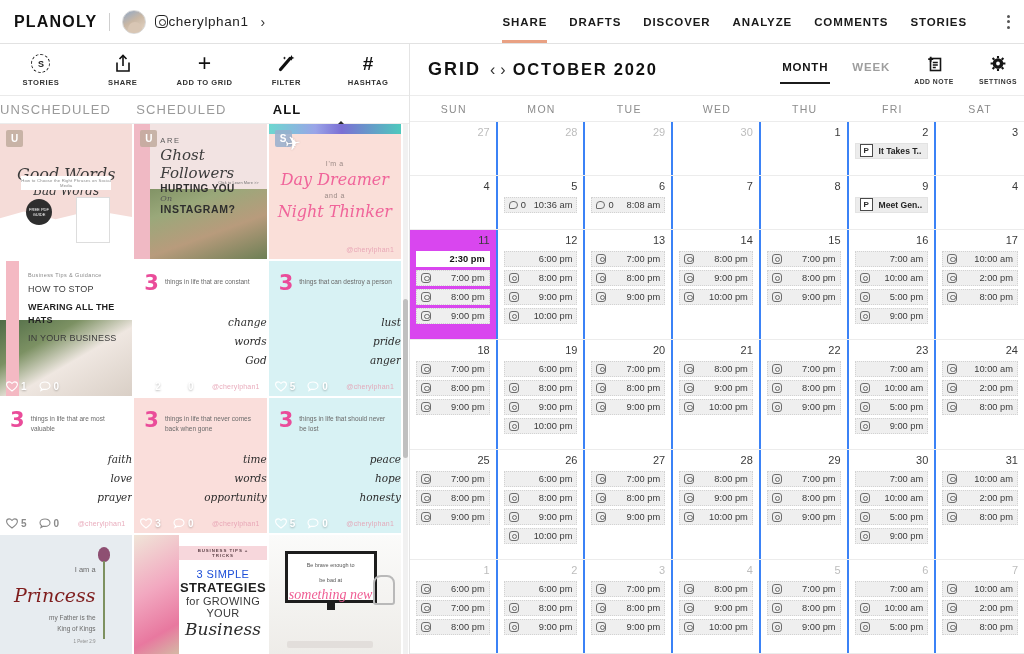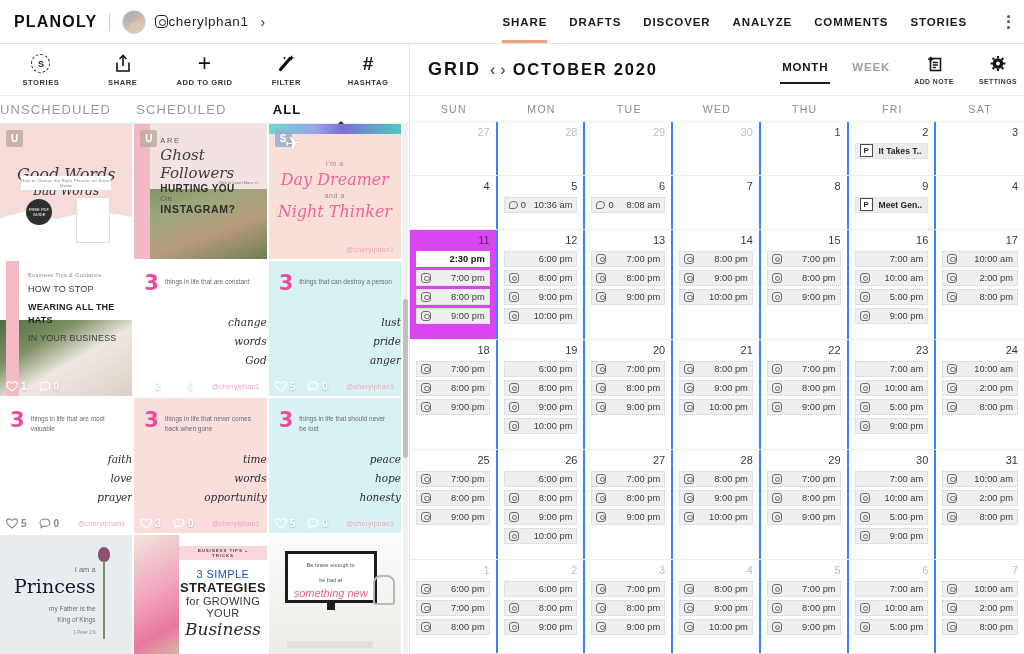--- a/index.html
+++ b/index.html
@@ -209,21 +209,21 @@
   .three-wrap { position:absolute; left:10px; right:8px; top:14px; display:flex; gap:6px; align-items:flex-start; }
   .three-num { font-size:21px; font-weight:bold; color:#ea4c9a; line-height:.85; font-family:"DejaVu Sans",sans-serif; }
   .three-cap { font-size:6.5px; color:#6a6a6a; line-height:1.55; padding-top:2px; }
   .three-list { position:absolute; left:0; right:0; top:52px; text-align:right;
                 font-family:"DejaVu Serif",serif; font-style:italic; font-size:10.5px;
                 color:#2c2c2c; line-height:1.8; }
 
   .t10 { background: #e7ecf0; }
   .t10 .txt { position:absolute; left:14px; top:30px; text-align:right; }
   .t10 .p1 { font-size:7.5px; color:#6b6b6b; }
-  .t10 .p2 { font-size:19px; color:#0f172a; font-family:"DejaVu Serif",serif; margin:1px 0 6px; }
+  .t10 .p2 { font-size:19px; color:#7f1d1d; font-family:"DejaVu Serif",serif; font-style:italic; margin:10px 0 6px; }
   .t10 .p3 { font-size:6.5px; color:#6b6b6b; line-height:1.7; }
   .t10 .p4 { font-size:4.5px; color:#8d8d8d; margin-top:5px; }
   .t10 .rose { position:absolute; right:22px; top:12px; width:12px; height:15px; border-radius:50% 50% 45% 45%;
                background:#8e4f72; }
   .t10 .stem { position:absolute; right:27px; top:26px; width:2px; height:78px; background:#7e9160; }
 
   .t11 { background: #ffffff; }
   .t11 .flowers { position:absolute; left:0; top:0; bottom:0; width:36%;
                   background: linear-gradient(150deg,#f0e5d8 0%,#f2a8c0 40%,#e8789f 70%,#c9dfa8 100%); }
   .t11 .card { position:absolute; left:34%; right:0; top:0; bottom:0; background:#fff; text-align:center; padding-top:8px; }
@@ -233,22 +233,22 @@
   .t11 .r2 { font-size:13px; font-weight:bold; color:#1f1f1f; letter-spacing:.4px; }
   .t11 .r3 { font-size:11px; color:#3a3a3a; letter-spacing:.3px; }
   .t11 .r4 { font-size:11px; color:#3a3a3a; letter-spacing:.3px; }
   .t11 .r5 { font-size:17px; color:#2c2c2c; font-family:"DejaVu Serif",serif; font-style:italic; }
 
   .t12 { background: #f6f6f4; }
   .t12 .desk { position:absolute; inset:0; background:linear-gradient(180deg,#fbfbfa 0%,#eceae6 100%); }
   .t12 .mon { position:absolute; left:16px; top:16px; width:92px; height:52px;
               background:#fff; border:3px solid #1d1d1d; }
   .t12 .mon-t1 { font-size:5.5px; color:#555; text-align:center; padding-top:7px; line-height:1.5; }
-  .t12 .mon-t2 { font-size:11px; color:#ef5c93; text-align:center;
-                 font-family:Liberation Sans, sans-serif; font-style:italic; margin-top:2px; }
+  .t12 .mon-t2 { font-size:14px; color:#ef5c93; text-align:center;
+                 font-family:Liberation Serif, serif; font-style:italic; margin-top:2px; }
   .t12 .stand { position:absolute; left:58px; top:68px; width:8px; height:7px; background:#1d1d1d; }
   .t12 .chair { position:absolute; right:6px; top:40px; width:22px; height:30px;
                 border:2px solid #b9b9b9; border-radius:8px 8px 3px 3px; }
   .t12 .pad { position:absolute; left:18px; bottom:22px; width:86px; height:7px;
               background:#e2dedb; border-radius:2px; }
 
   .gscroll {
     position: absolute; right: 1px; top: 0; width: 5px; height: 100%;
     background: #f1f1f1;
   }

